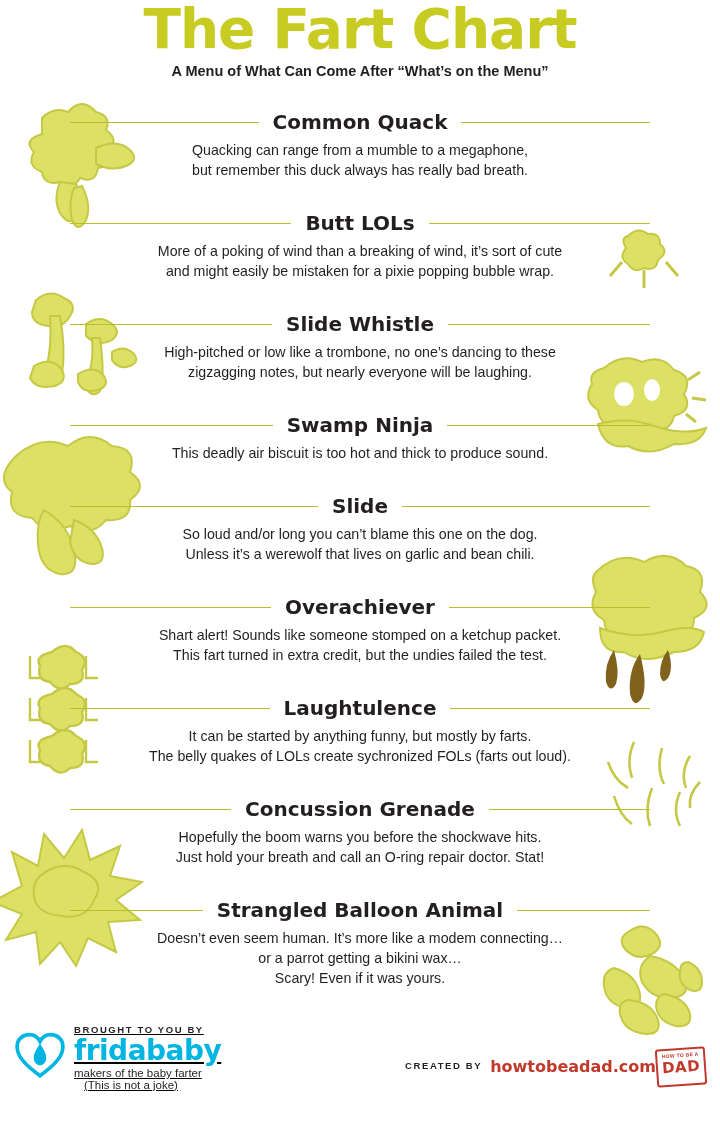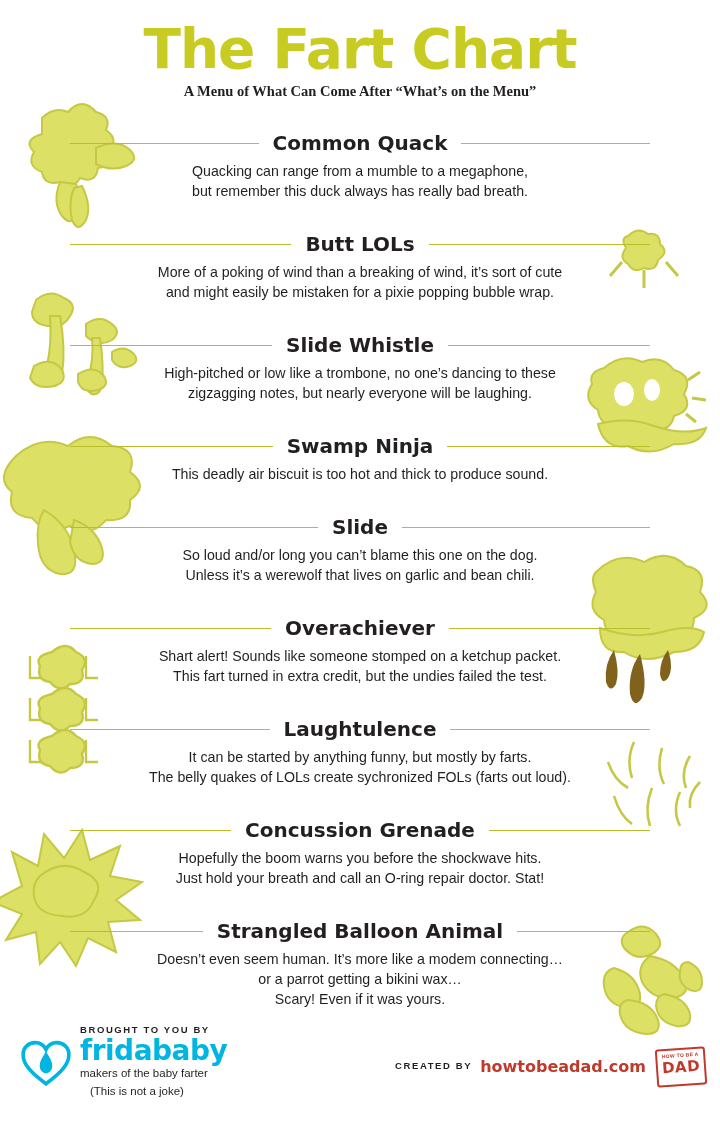--- a/index.html
+++ b/index.html
@@ -29,33 +29,32 @@
     width: 720px; height: 1123px;
     pointer-events: none;
     z-index: 1;
   }
 
   
   .header {
     position: relative;
     z-index: 3;
     text-align: center;
-    padding-top: 20px;
   }
   .title {
     font-family: "DejaVu Sans", sans-serif;
     font-weight: bold;
     font-size: 55px;
     line-height: 58px;
     color: #c8cc22;
     letter-spacing: -1px;
     margin: 0;
   }
   .subtitle {
-    font-family: Liberation Serif, serif;
+    font-family: Liberation Sans, sans-serif;
     font-weight: bold;
     font-size: 14.5px;
     color: #231f20;
     margin: 5px 0 0 0;
   }
 
   
   .entries {
     position: relative;
     z-index: 3;
@@ -106,24 +105,25 @@
   .footer {
     position: absolute;
     left: 0;
     bottom: 10px;
     width: 720px;
     height: 95px;
     z-index: 4;
   }
   .footer-left {
     position: absolute;
-    left: 20px;
+    left: 14px;
     top: 6px;
     display: flex;
-    align-items: center;
+    align-items: flex-start;
+    text-decoration: underline;
   }
   .heart {
     width: 52px;
     height: 52px;
     margin-top: 6px;
     flex: none;
   }
   .brandblock {
     margin-left: 8px;
   }
@@ -146,21 +146,20 @@
   .frida-tag {
     font-family: "Liberation Sans", sans-serif;
     font-size: 11.5px;
     color: #231f20;
     margin-top: 1px;
   }
   .joke {
     font-family: "Liberation Sans", sans-serif;
     font-size: 11.5px;
     color: #231f20;
-    margin-top: 6px;
     margin-left: 10px;
   }
   .footer-right {
     position: absolute;
     right: 14px;
     top: 30px;
     display: flex;
     align-items: center;
   }
   .created {
@@ -170,21 +169,20 @@
     font-weight: bold;
     color: #231f20;
     margin-right: 8px;
     padding-bottom: 4px;
   }
   .site {
     font-family: "DejaVu Sans", sans-serif;
     font-weight: bold;
     font-size: 16px;
     color: #c0392b;
-    margin-right: 10px;
     padding-bottom: 2px;
   }
   .dadstamp {
     border: 2px solid #c0392b;
     border-radius: 3px;
     width: 46px;
     height: 34px;
     text-align: center;
     transform: rotate(-4deg);
     color: #c0392b;

